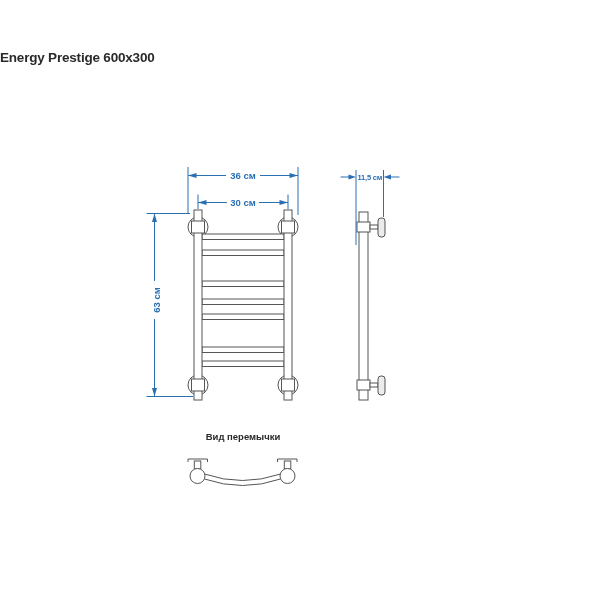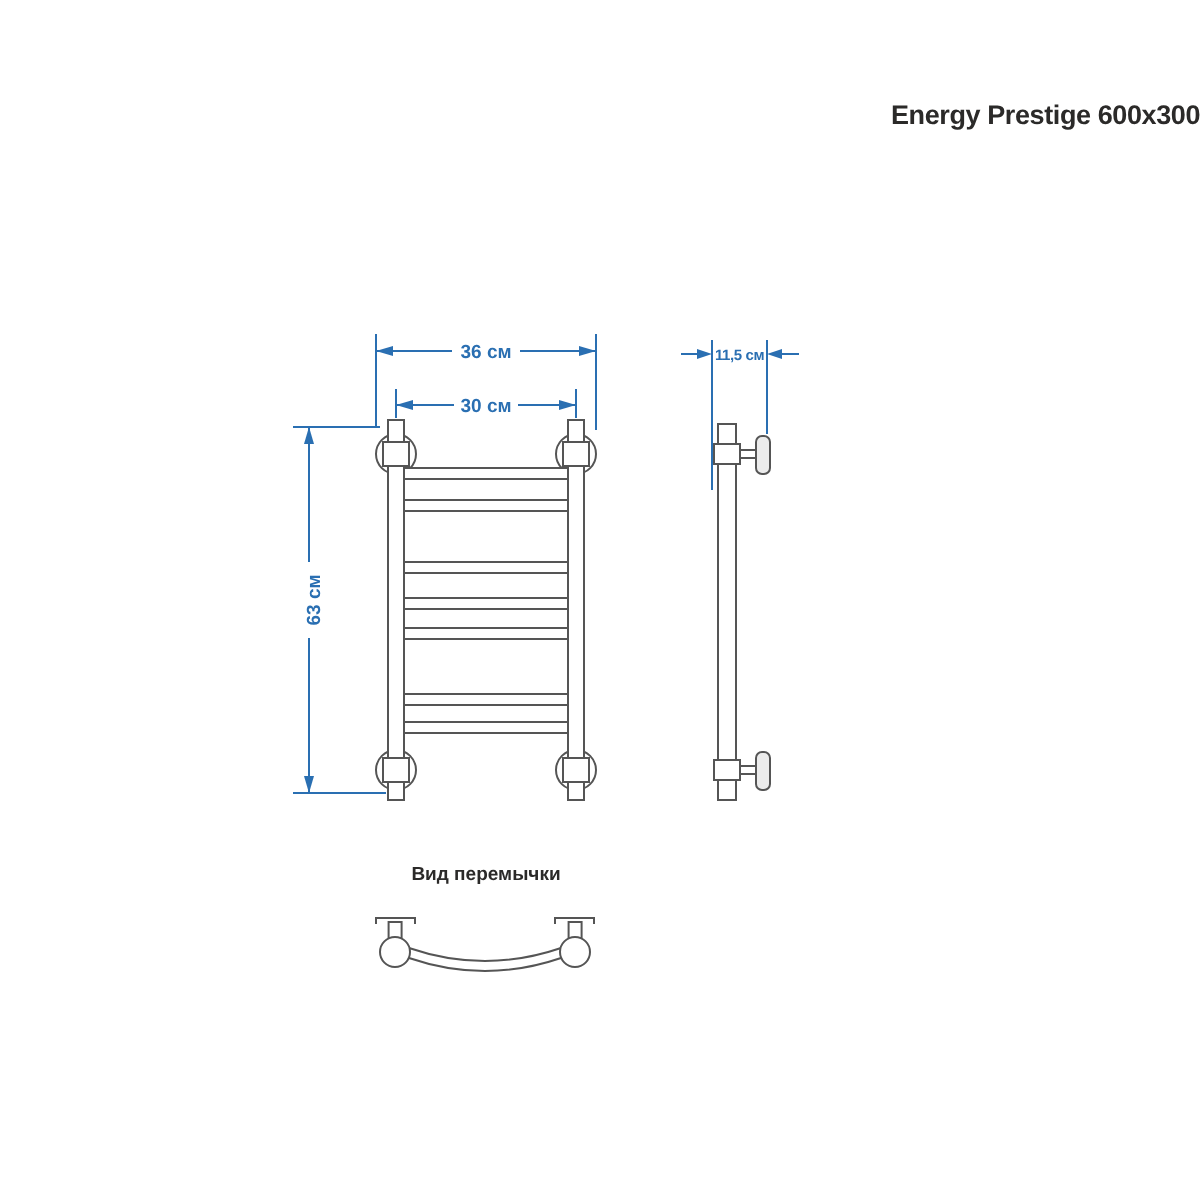--- a/index.html
+++ b/index.html
@@ -6,21 +6,21 @@
     --blue:#2a6fb2;
     --line:#555555;
     --ink:#2b2a29;
   }
   html,body{margin:0;padding:0;background:#ffffff;}
   .page{
     position:relative;width:600px;height:600px;background:#ffffff;
     font-family:"Liberation Sans",sans-serif;overflow:hidden;
   }
   .title{
-    position:absolute;top:50px;left:0;width:600px;text-align:right;
+    position:absolute;top:50px;left:0;width:600px;text-align:left;
     font-size:13.5px;font-weight:bold;letter-spacing:-0.2px;color:var(--ink);
   }
   svg.diagram{position:absolute;left:0;top:0;}
   .shape{fill:#ffffff;stroke:var(--line);stroke-width:1;}
   .flange{fill:#ececec;stroke:var(--line);stroke-width:1;}
   .ln{stroke:var(--line);stroke-width:1;fill:none;}
   .bln{stroke:var(--blue);stroke-width:1;fill:none;}
   .bfill{fill:var(--blue);stroke:none;}
   .bg{fill:#ffffff;stroke:none;}
   .dimtext{

